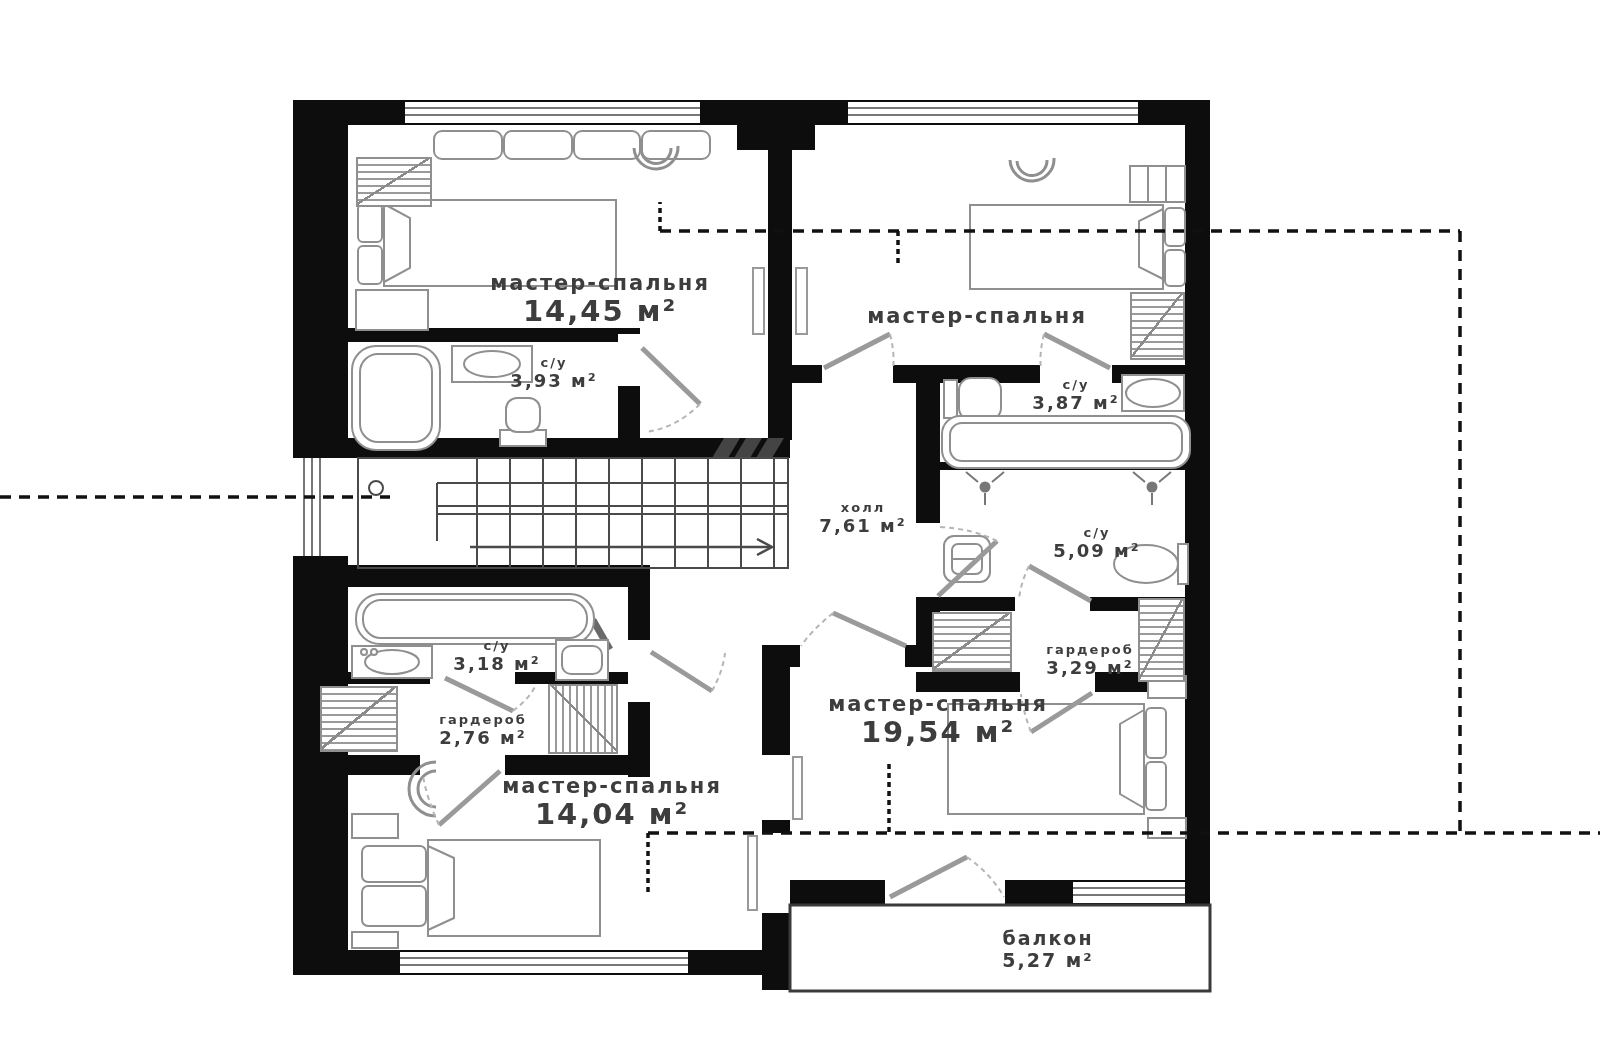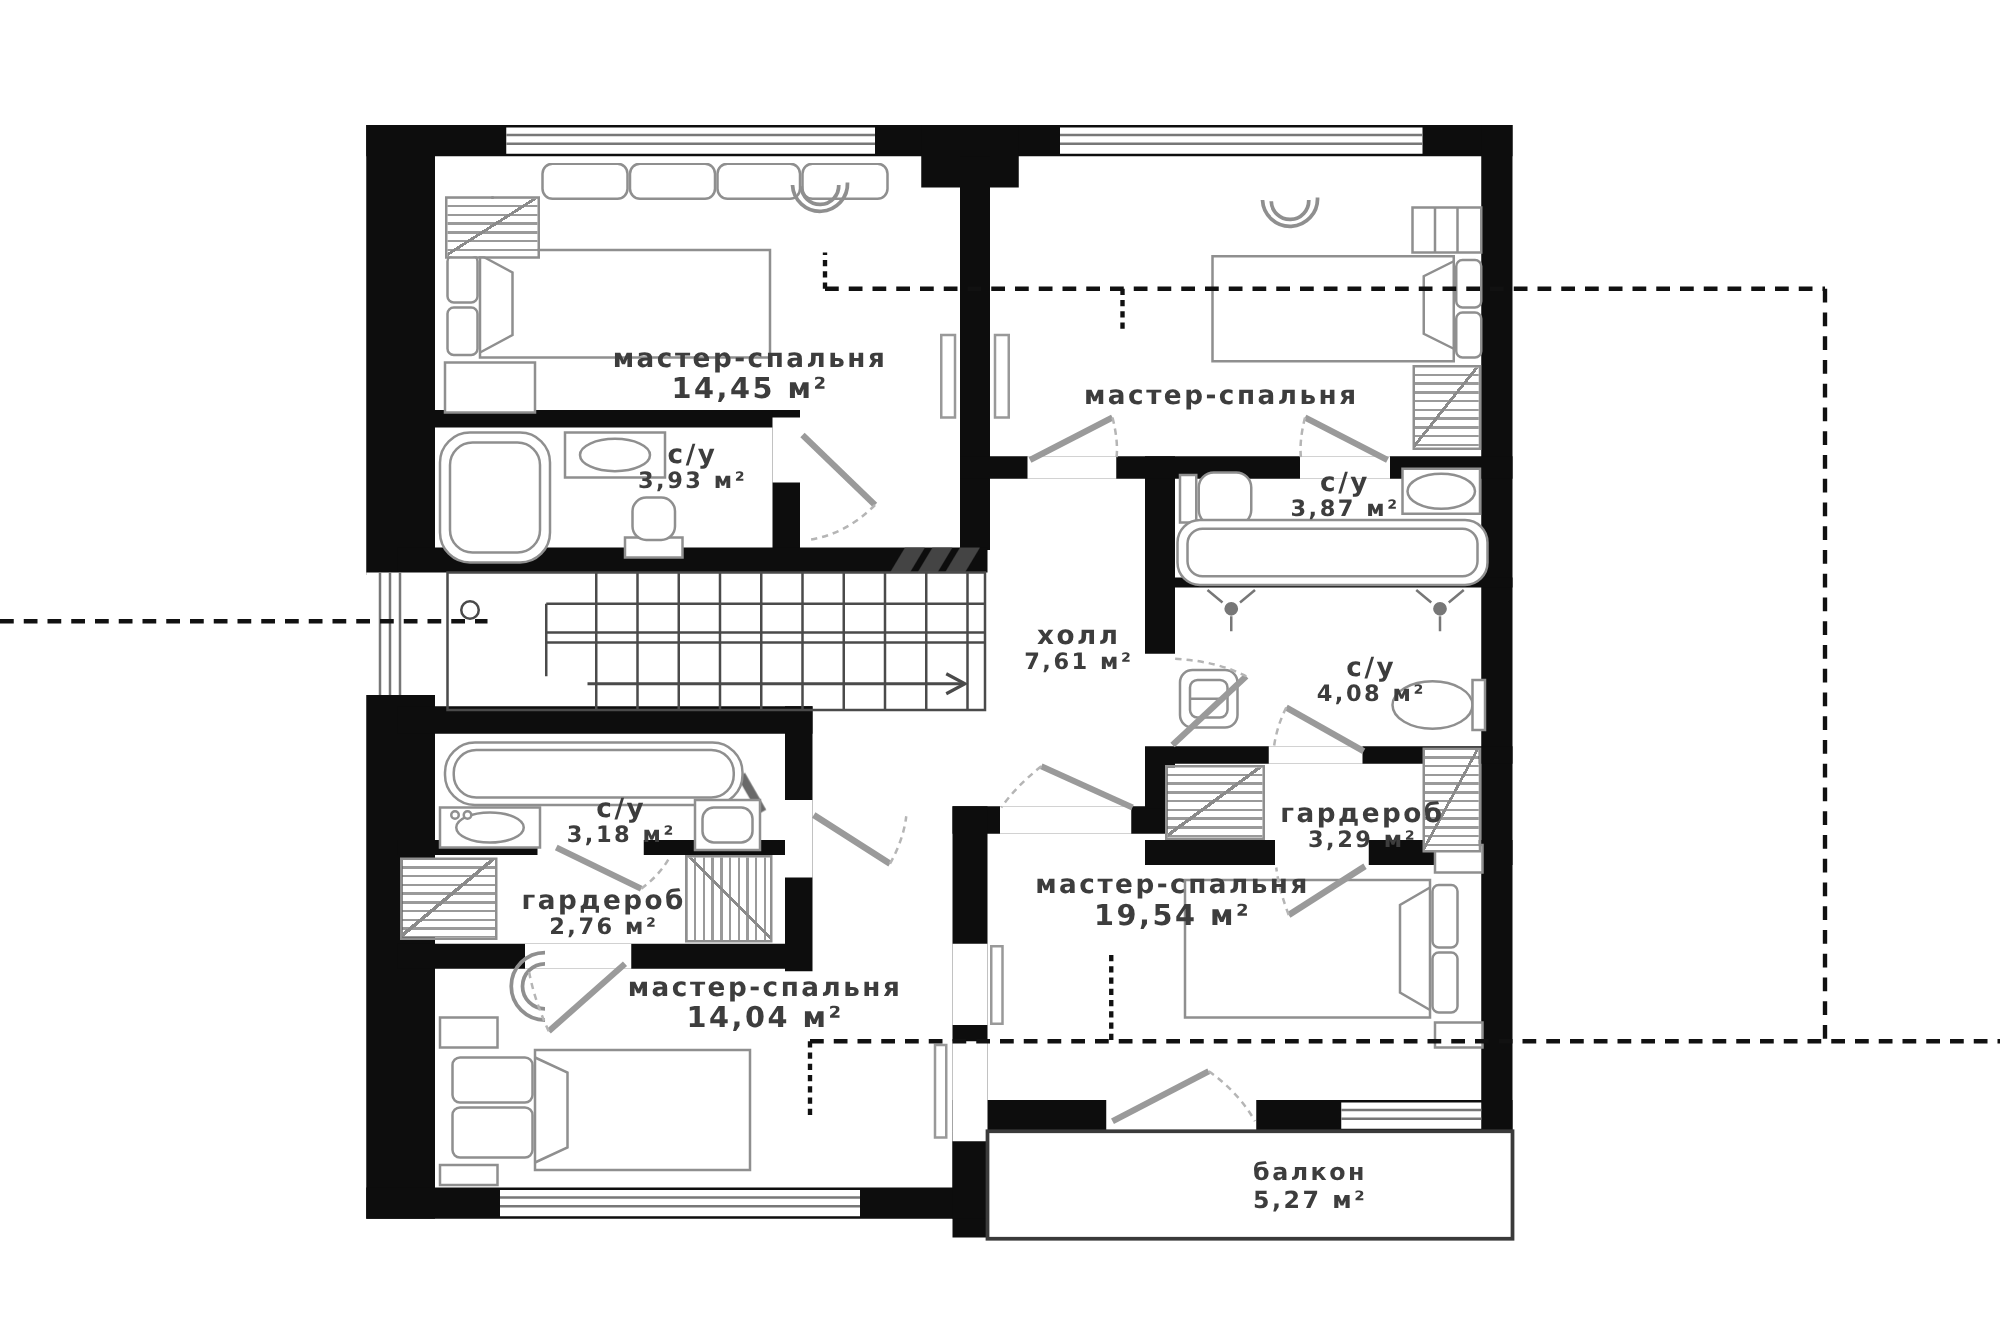--- a/index.html
+++ b/index.html
@@ -11,24 +11,24 @@
         linear-gradient(to bottom right, transparent 47%, #8a8a8a 47%, #8a8a8a 50%, transparent 50%),
         repeating-linear-gradient(to bottom,#fff 0,#fff 5px,#9a9a9a 5px,#9a9a9a 7px);}
   .hx.v{background-image:
         linear-gradient(to bottom left, transparent 47%, #8a8a8a 47%, #8a8a8a 50%, transparent 50%),
         repeating-linear-gradient(to right,#fff 0,#fff 5px,#9a9a9a 5px,#9a9a9a 7px);}
   .room-label{position:absolute;transform:translate(-50%,-50%);text-align:center;
               color:#3d3d3d;white-space:nowrap;line-height:1.15;}
   .room-label .nm{display:block;font-weight:600;letter-spacing:2px;}
   .room-label .ar{display:block;font-weight:800;letter-spacing:2px;}
   .room-label.lg .nm{font-size:21px;}
-  .room-label.lg .ar{font-size:23px;}
+  .room-label.lg .ar{font-size:29px;}
   .room-label.md .nm{font-size:19px;}
   .room-label.md .ar{font-size:19px;}
-  .room-label.sm .nm{font-size:21px;}
+  .room-label.sm .nm{font-size:13px;}
   .room-label.sm .ar{font-size:18px;}
 </style>
 </head>
 <body>
 
 <div id="canvas">
 
 <svg id="plan-svg" width="1600" height="1060" viewBox="0 0 1600 1060">
 
   <g fill="#0d0d0d">
@@ -344,21 +344,21 @@
 <div class="room-label sm" style="left:1076px;top:396px">
   <span class="nm">с/у</span>
   <span class="ar">3,87 м²</span>
 </div>
 <div class="room-label sm" style="left:863px;top:519px">
   <span class="nm">холл</span>
   <span class="ar">7,61 м²</span>
 </div>
 <div class="room-label sm" style="left:1097px;top:544px">
   <span class="nm">с/у</span>
-  <span class="ar">4,08 м²</span>
+  <span class="ar">5,09 м²</span>
 </div>
 <div class="room-label sm" style="left:1090px;top:661px">
   <span class="nm">гардероб</span>
   <span class="ar">3,29 м²</span>
 </div>
 <div class="room-label sm" style="left:497px;top:657px">
   <span class="nm">с/у</span>
   <span class="ar">3,18 м²</span>
 </div>
 <div class="room-label sm" style="left:483px;top:731px">

